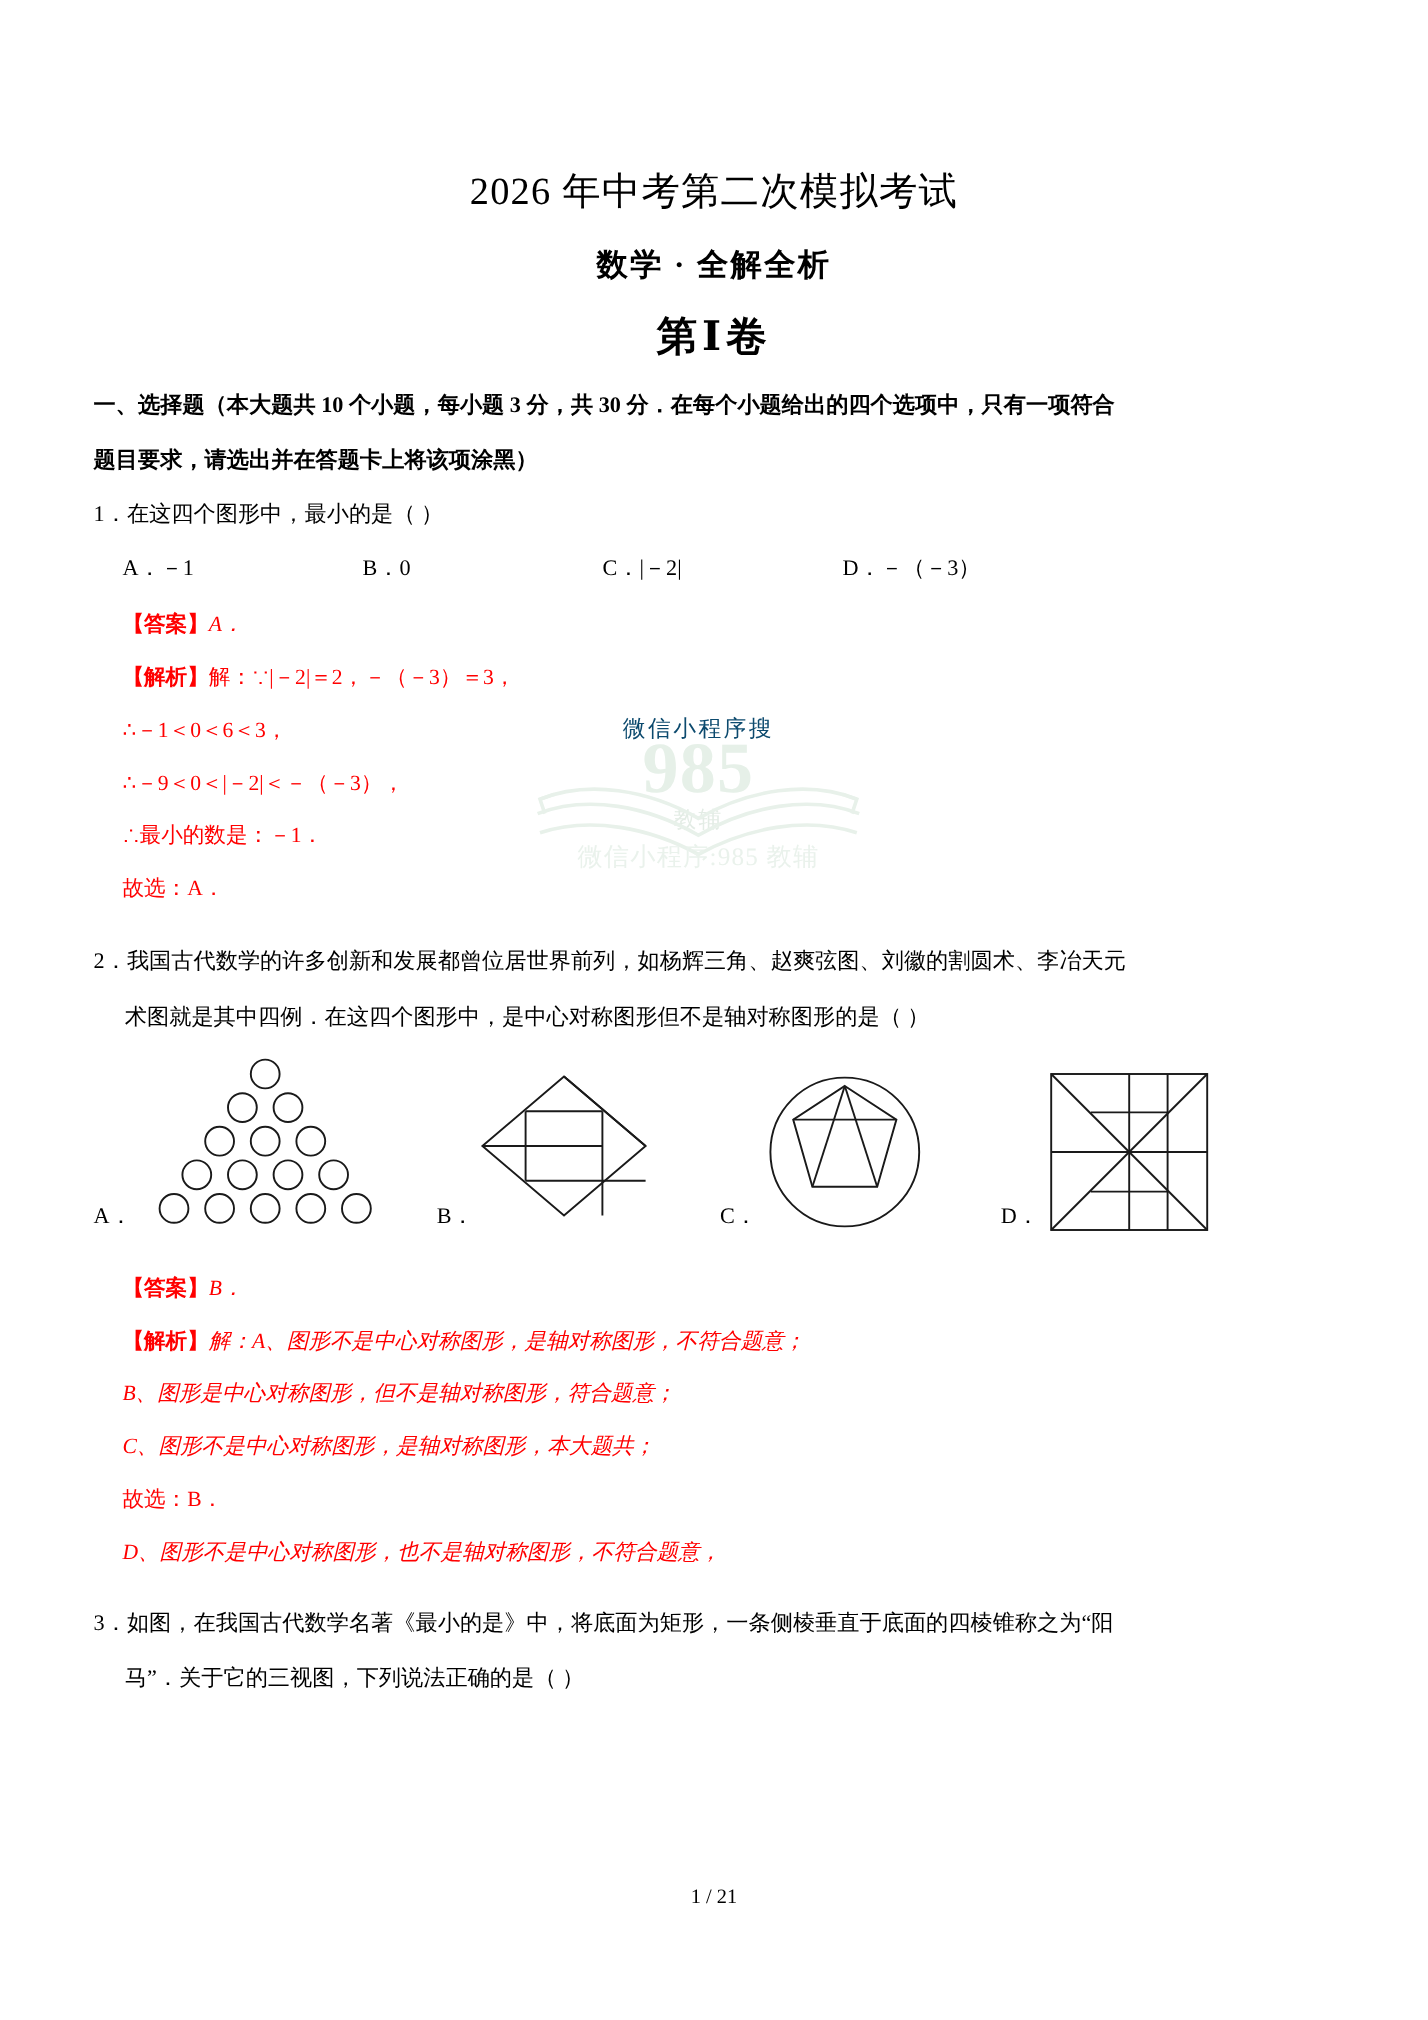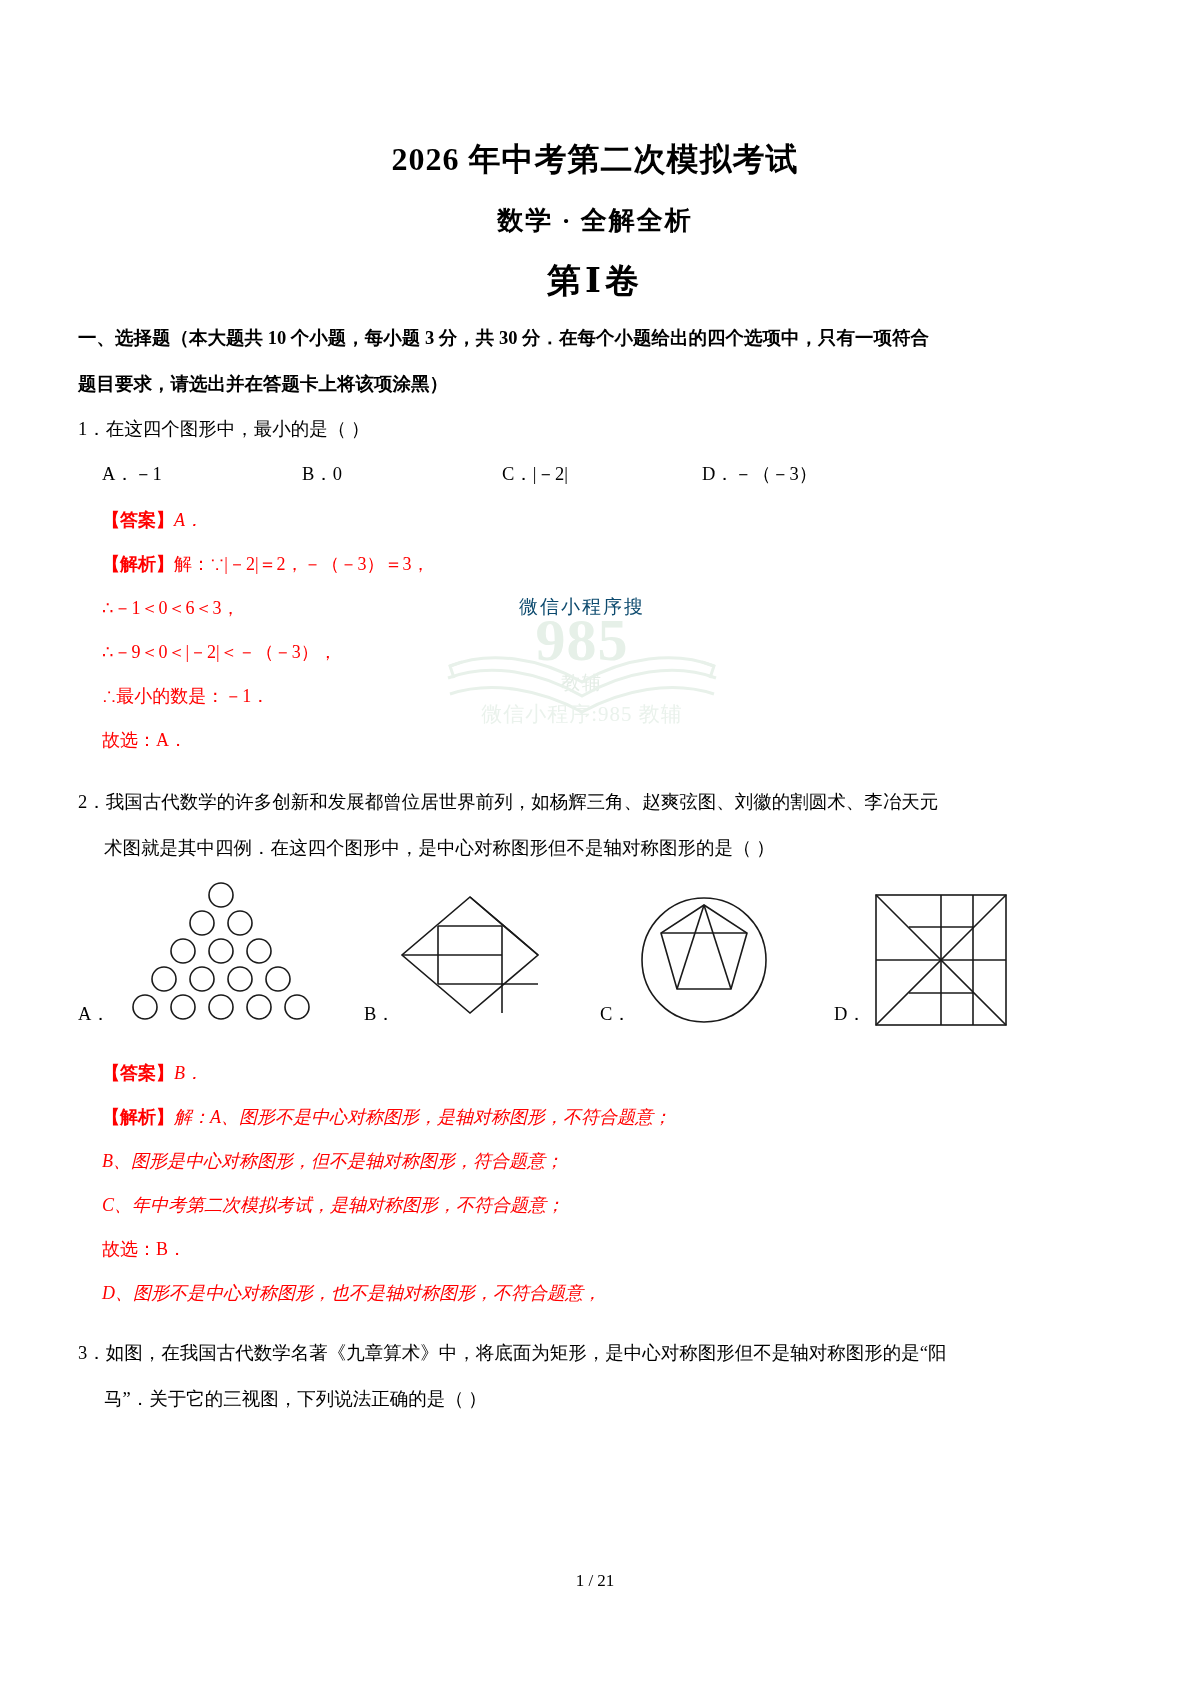--- a/index.html
+++ b/index.html
@@ -72,21 +72,21 @@
     pointer-events: none;
     font-family: "Liberation Serif", serif;
   }
 
   
   .content { position: relative; z-index: 2; padding: 0 78px; }
 
   .title-main {
     text-align: center;
     font-size: 32px;
-    font-weight: bold;
+    font-weight: normal;
     letter-spacing: 1px;
     margin: 0;
     padding-top: 140px;
     line-height: 1.2;
   }
   .title-sub {
     text-align: center;
     font-size: 26px;
     font-weight: bold;
     letter-spacing: 2px;
@@ -297,29 +297,29 @@
       </div>
 
       <div class="ans">
         <div class="q-line">
           <b>【答案】</b><span class="it">B．</span>
         </div>
         <div class="q-line">
           <b>【解析】</b><span class="it">解：A、图形不是中心对称图形，是轴对称图形，不符合题意；</span>
         </div>
         <div class="q-line it">B、图形是中心对称图形，但不是轴对称图形，符合题意；</div>
-        <div class="q-line it">C、年中考第二次模拟考试，是轴对称图形，不符合题意；</div>
+        <div class="q-line it">C、图形不是中心对称图形，是轴对称图形，本大题共；</div>
         <div class="q-line">故选：B．</div>
         <div class="q-line it">D、图形不是中心对称图形，也不是轴对称图形，不符合题意，</div>
       </div>
     </div>
 
     <div class="q" style="margin-top:16px;">
       <div class="q-line">
-        <span>3．</span><span>如图，在我国古代数学名著《九章算术》中，将底面为矩形，是中心对称图形但不是轴对称图形的是“阳</span>
+        <span>3．</span><span>如图，在我国古代数学名著《最小的是》中，将底面为矩形，一条侧棱垂直于底面的四棱锥称之为“阳</span>
       </div>
       <div class="q-line q-indent">马”．关于它的三视图，下列说法正确的是（        ）</div>
     </div>
 
   </div>
 
   <div class="footer">
     <span>1 / 21</span>
   </div>
 </div>

